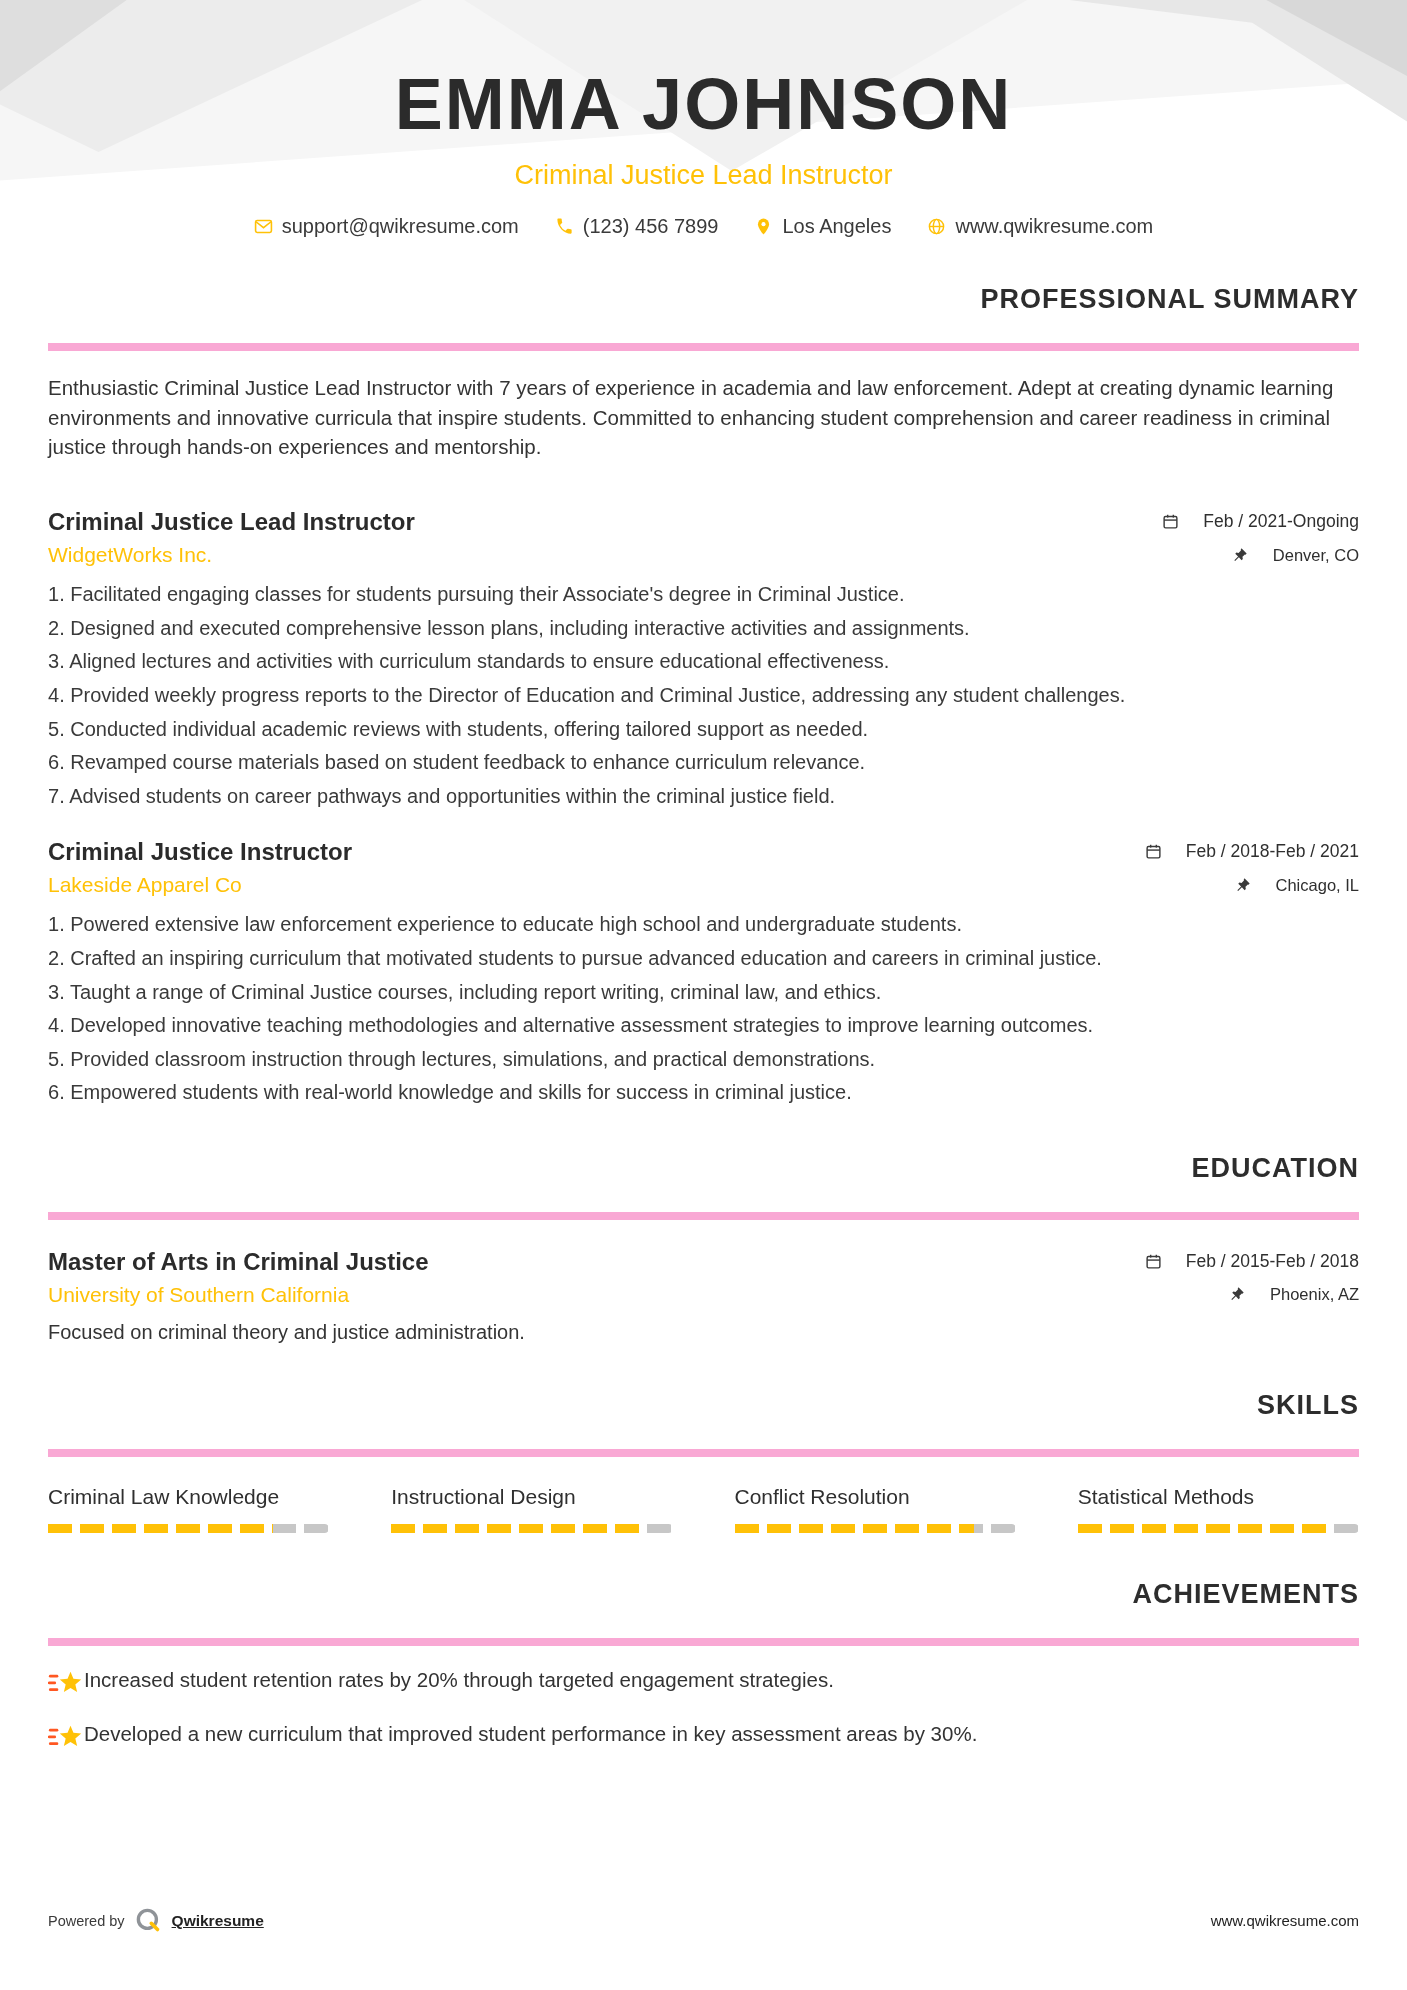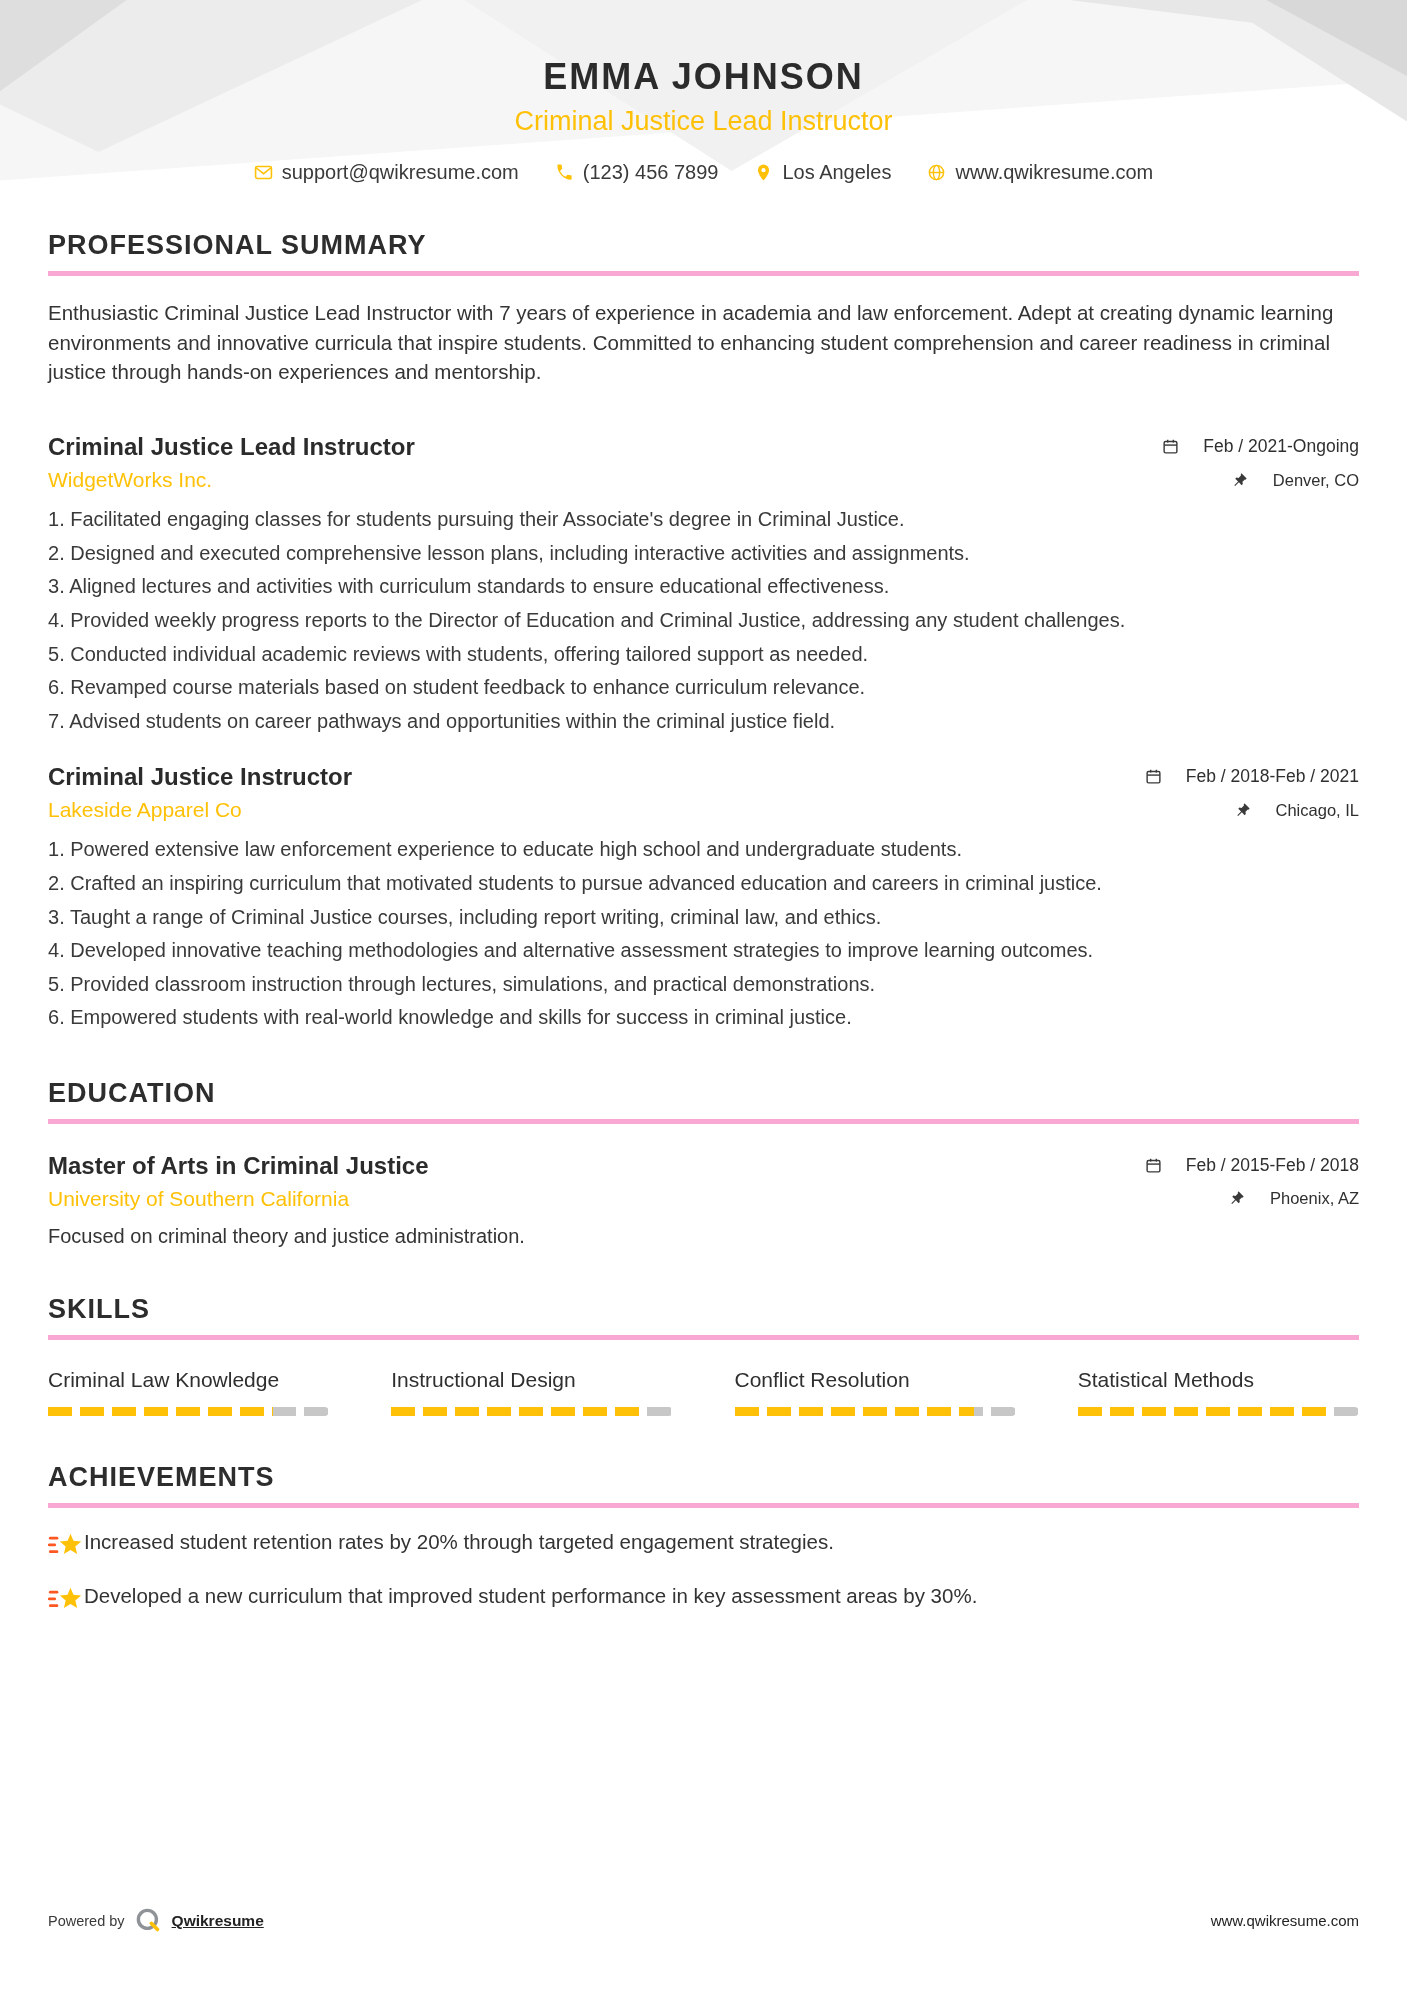--- a/index.html
+++ b/index.html
@@ -13,30 +13,30 @@
   .banner div { position:absolute; inset:0; }
   .sh1 { background:#f6f6f6; clip-path:polygon(0 0,100% 0,100% 42%,0 95%); }
   .sh2 { background:#ececec; clip-path:polygon(0 0,30% 0,7% 80%,0 55%); }
   .sh3 { background:#dedede; clip-path:polygon(0 0,9% 0,0 48%); }
   .sh4 { background:#f1f1f1; clip-path:polygon(33% 0,73% 0,52% 90%); }
   .sh5 { background:#e7e7e7; clip-path:polygon(76% 0,100% 0,100% 64%,89% 12%); }
   .sh6 { background:#d8d8d8; clip-path:polygon(90% 0,100% 0,100% 40%); }
 
   
   .header { position:relative; z-index:1; text-align:center; padding-top:48px; }
-  .person-name { margin:8px; font-size:36px; font-weight:bold; letter-spacing:2px; color:#2b2b2b; }
+  .person-name { margin:15px; font-size:72px; font-weight:bold; letter-spacing:2px; color:#2b2b2b; }
   .person-title { margin-top:6px; font-size:27px; color:#FFC107; }
   .contact-row { display:flex; justify-content:center; align-items:center; gap:36px; margin-top:24px; font-size:20px; color:#3a3a3a; }
   .contact-item { display:flex; align-items:center; gap:9px; }
   .icon { width:19px; height:19px; display:inline-block; flex:0 0 auto; }
 
   
   .content { position:relative; z-index:1; padding:0 48px; }
   .section { margin-top:46px; }
-  .sec-head { text-align:left; border-bottom:5px solid #f9a8d4; padding-bottom:10px; }
+  .sec-head { text-align:right; border-bottom:8px solid #f9a8d4; padding-bottom:28px; }
   .sec-head h2 { margin:0; font-size:27px; font-weight:bold; letter-spacing:1px; color:#2d2d2d; }
   .summary-text { margin:22px 0 0; font-size:20.5px; line-height:1.45; color:#343434; }
 
   .job { margin-top:28px; }
   .row { display:flex; justify-content:space-between; align-items:baseline; }
   .job-title { margin:0; font-size:24px; font-weight:bold; color:#2b2b2b; }
   .meta { display:flex; align-items:center; gap:24px; font-size:17.5px; color:#2f2f2f; white-space:nowrap; }
   .meta.small { font-size:16.5px; }
   .meta .icon { width:17px; height:17px; }
   .company { color:#FFC107; font-size:21px; }

